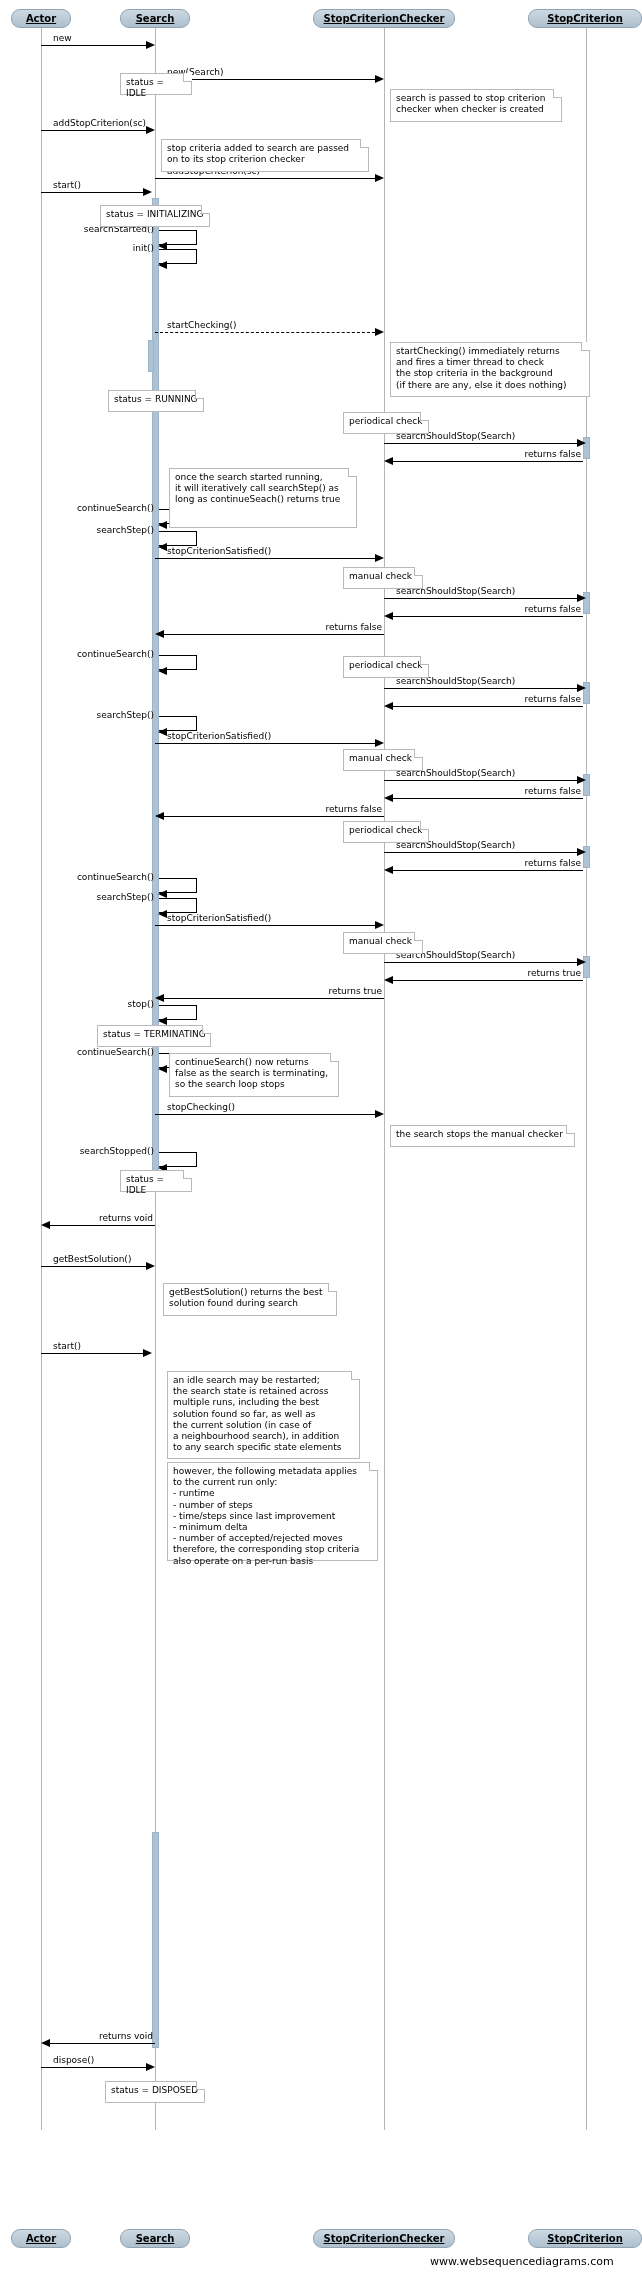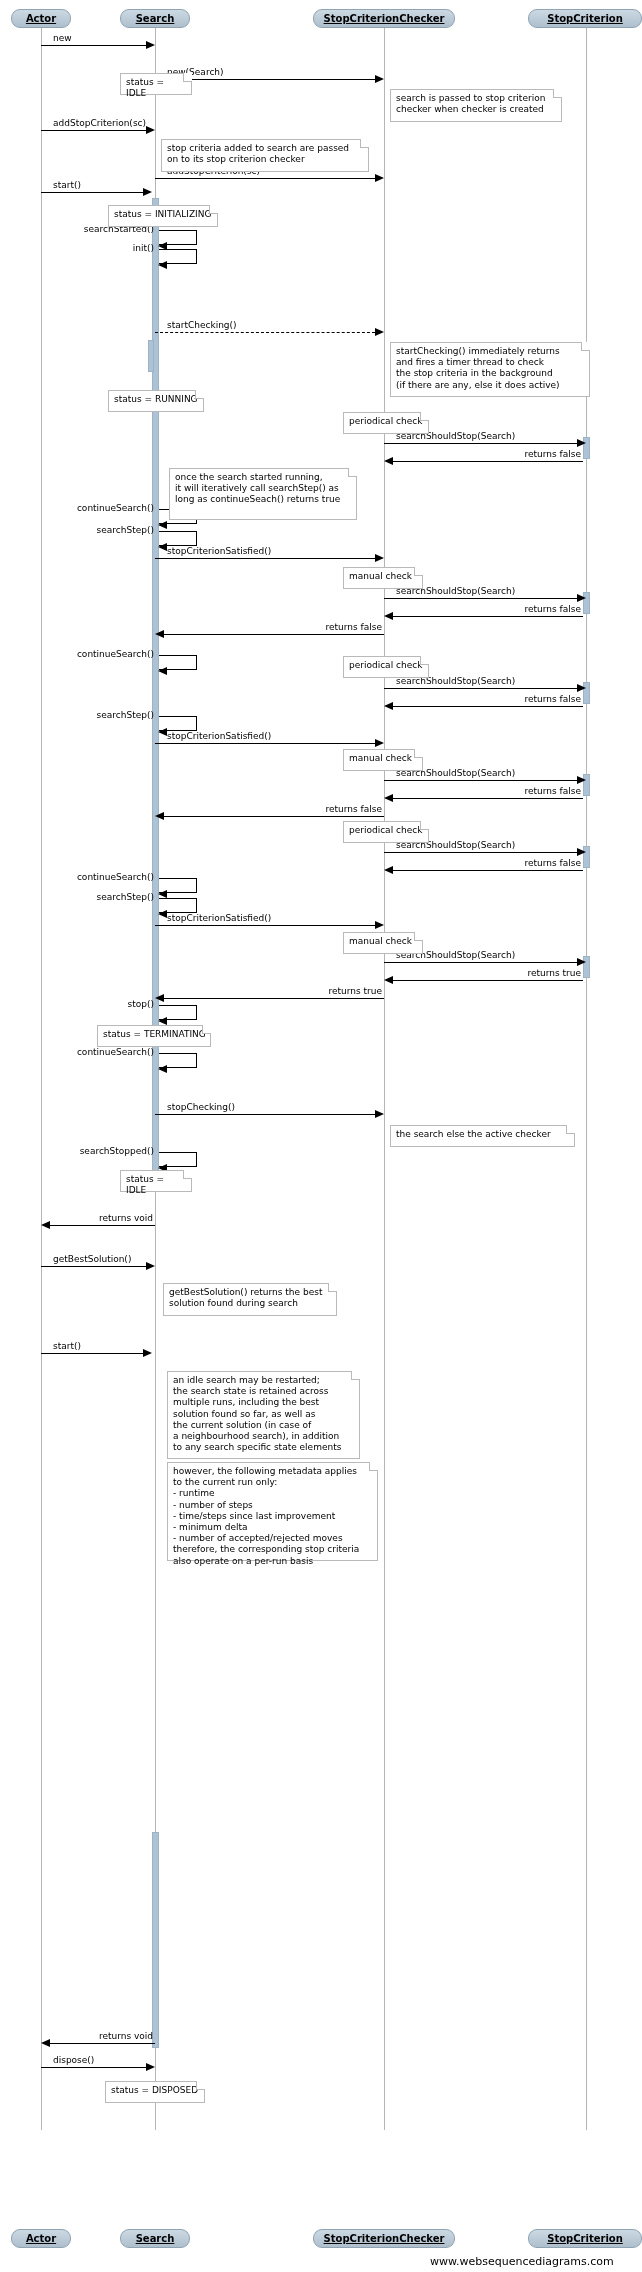--- a/index.html
+++ b/index.html
@@ -421,50 +421,53 @@
   </div>
 
   <div class="note" style="left:120px; top:73px; width:72px; height:22px;"><span class="foldtri"></span><span>status = IDLE</span></div>
 
   <div class="note" style="left:390px; top:89px; width:172px; height:33px;"><span class="foldtri"></span><span>search is passed to stop criterion
 checker when checker is created</span></div>
 
   <div class="note" style="left:161px; top:139px; width:208px; height:33px;"><span class="foldtri"></span><span>stop criteria added to search are passed
 on to its stop criterion checker</span></div>
 
-  <div class="note" style="left:108px; top:205px; width:110px; height:22px;"><span class="foldtri"></span><span>status = INITIALIZING</span></div>
+  <div class="note" style="left:100px; top:205px; width:110px; height:22px;"><span class="foldtri"></span><span>status = INITIALIZING</span></div>
 
 
   <div class="note" style="left:390px; top:342px; width:200px; height:55px;"><span class="foldtri"></span><span>startChecking() immediately returns
 and fires a timer thread to check
 the stop criteria in the background
-(if there are any, else it does active)</span></div>
+(if there are any, else it does nothing)</span></div>
 
   <div class="note" style="left:108px; top:390px; width:96px; height:22px;"><span class="foldtri"></span><span>status = RUNNING</span></div>
 
   <div class="note" style="left:343px; top:412px; width:86px; height:22px;"><span class="foldtri"></span><span>periodical check</span></div>
 
-  <div class="note" style="left:169px; top:468px; width:188px; height:52px;"><span class="foldtri"></span><span>once the search started running,
+  <div class="note" style="left:169px; top:468px; width:188px; height:60px;"><span class="foldtri"></span><span>once the search started running,
 it will iteratively call searchStep() as
 long as continueSeach() returns true</span></div>
 
   <div class="note" style="left:343px; top:567px; width:80px; height:22px;"><span class="foldtri"></span><span>manual check</span></div>
 
   <div class="note" style="left:343px; top:656px; width:86px; height:22px;"><span class="foldtri"></span><span>periodical check</span></div>
 
   <div class="note" style="left:343px; top:749px; width:80px; height:22px;"><span class="foldtri"></span><span>manual check</span></div>
 
   <div class="note" style="left:343px; top:821px; width:86px; height:22px;"><span class="foldtri"></span><span>periodical check</span></div>
 
   <div class="note" style="left:343px; top:932px; width:80px; height:22px;"><span class="foldtri"></span><span>manual check</span></div>
 
   <div class="note" style="left:97px; top:1025px; width:114px; height:22px;"><span class="foldtri"></span><span>status = TERMINATING</span></div>
 
-
-  <div class="note" style="left:390px; top:1125px; width:185px; height:22px;"><span class="foldtri"></span><span>the search else the active checker</span></div>
+  <div class="note" style="left:169px; top:1053px; width:170px; height:44px;"><span class="foldtri"></span><span>continueSearch() now returns
+false as the search is terminating,
+so the search loop stops</span></div>
+
+  <div class="note" style="left:390px; top:1125px; width:185px; height:22px;"><span class="foldtri"></span><span>the search stops the manual checker</span></div>
 
   <div class="note" style="left:120px; top:1170px; width:72px; height:22px;"><span class="foldtri"></span><span>status = IDLE</span></div>
 
   <div class="note" style="left:163px; top:1283px; width:174px; height:33px;"><span class="foldtri"></span><span>getBestSolution() returns the best
 solution found during search</span></div>
 
   <div class="note" style="left:167px; top:1371px; width:193px; height:88px;"><span class="foldtri"></span><span>an idle search may be restarted;
 the search state is retained across
 multiple runs, including the best
 solution found so far, as well as

